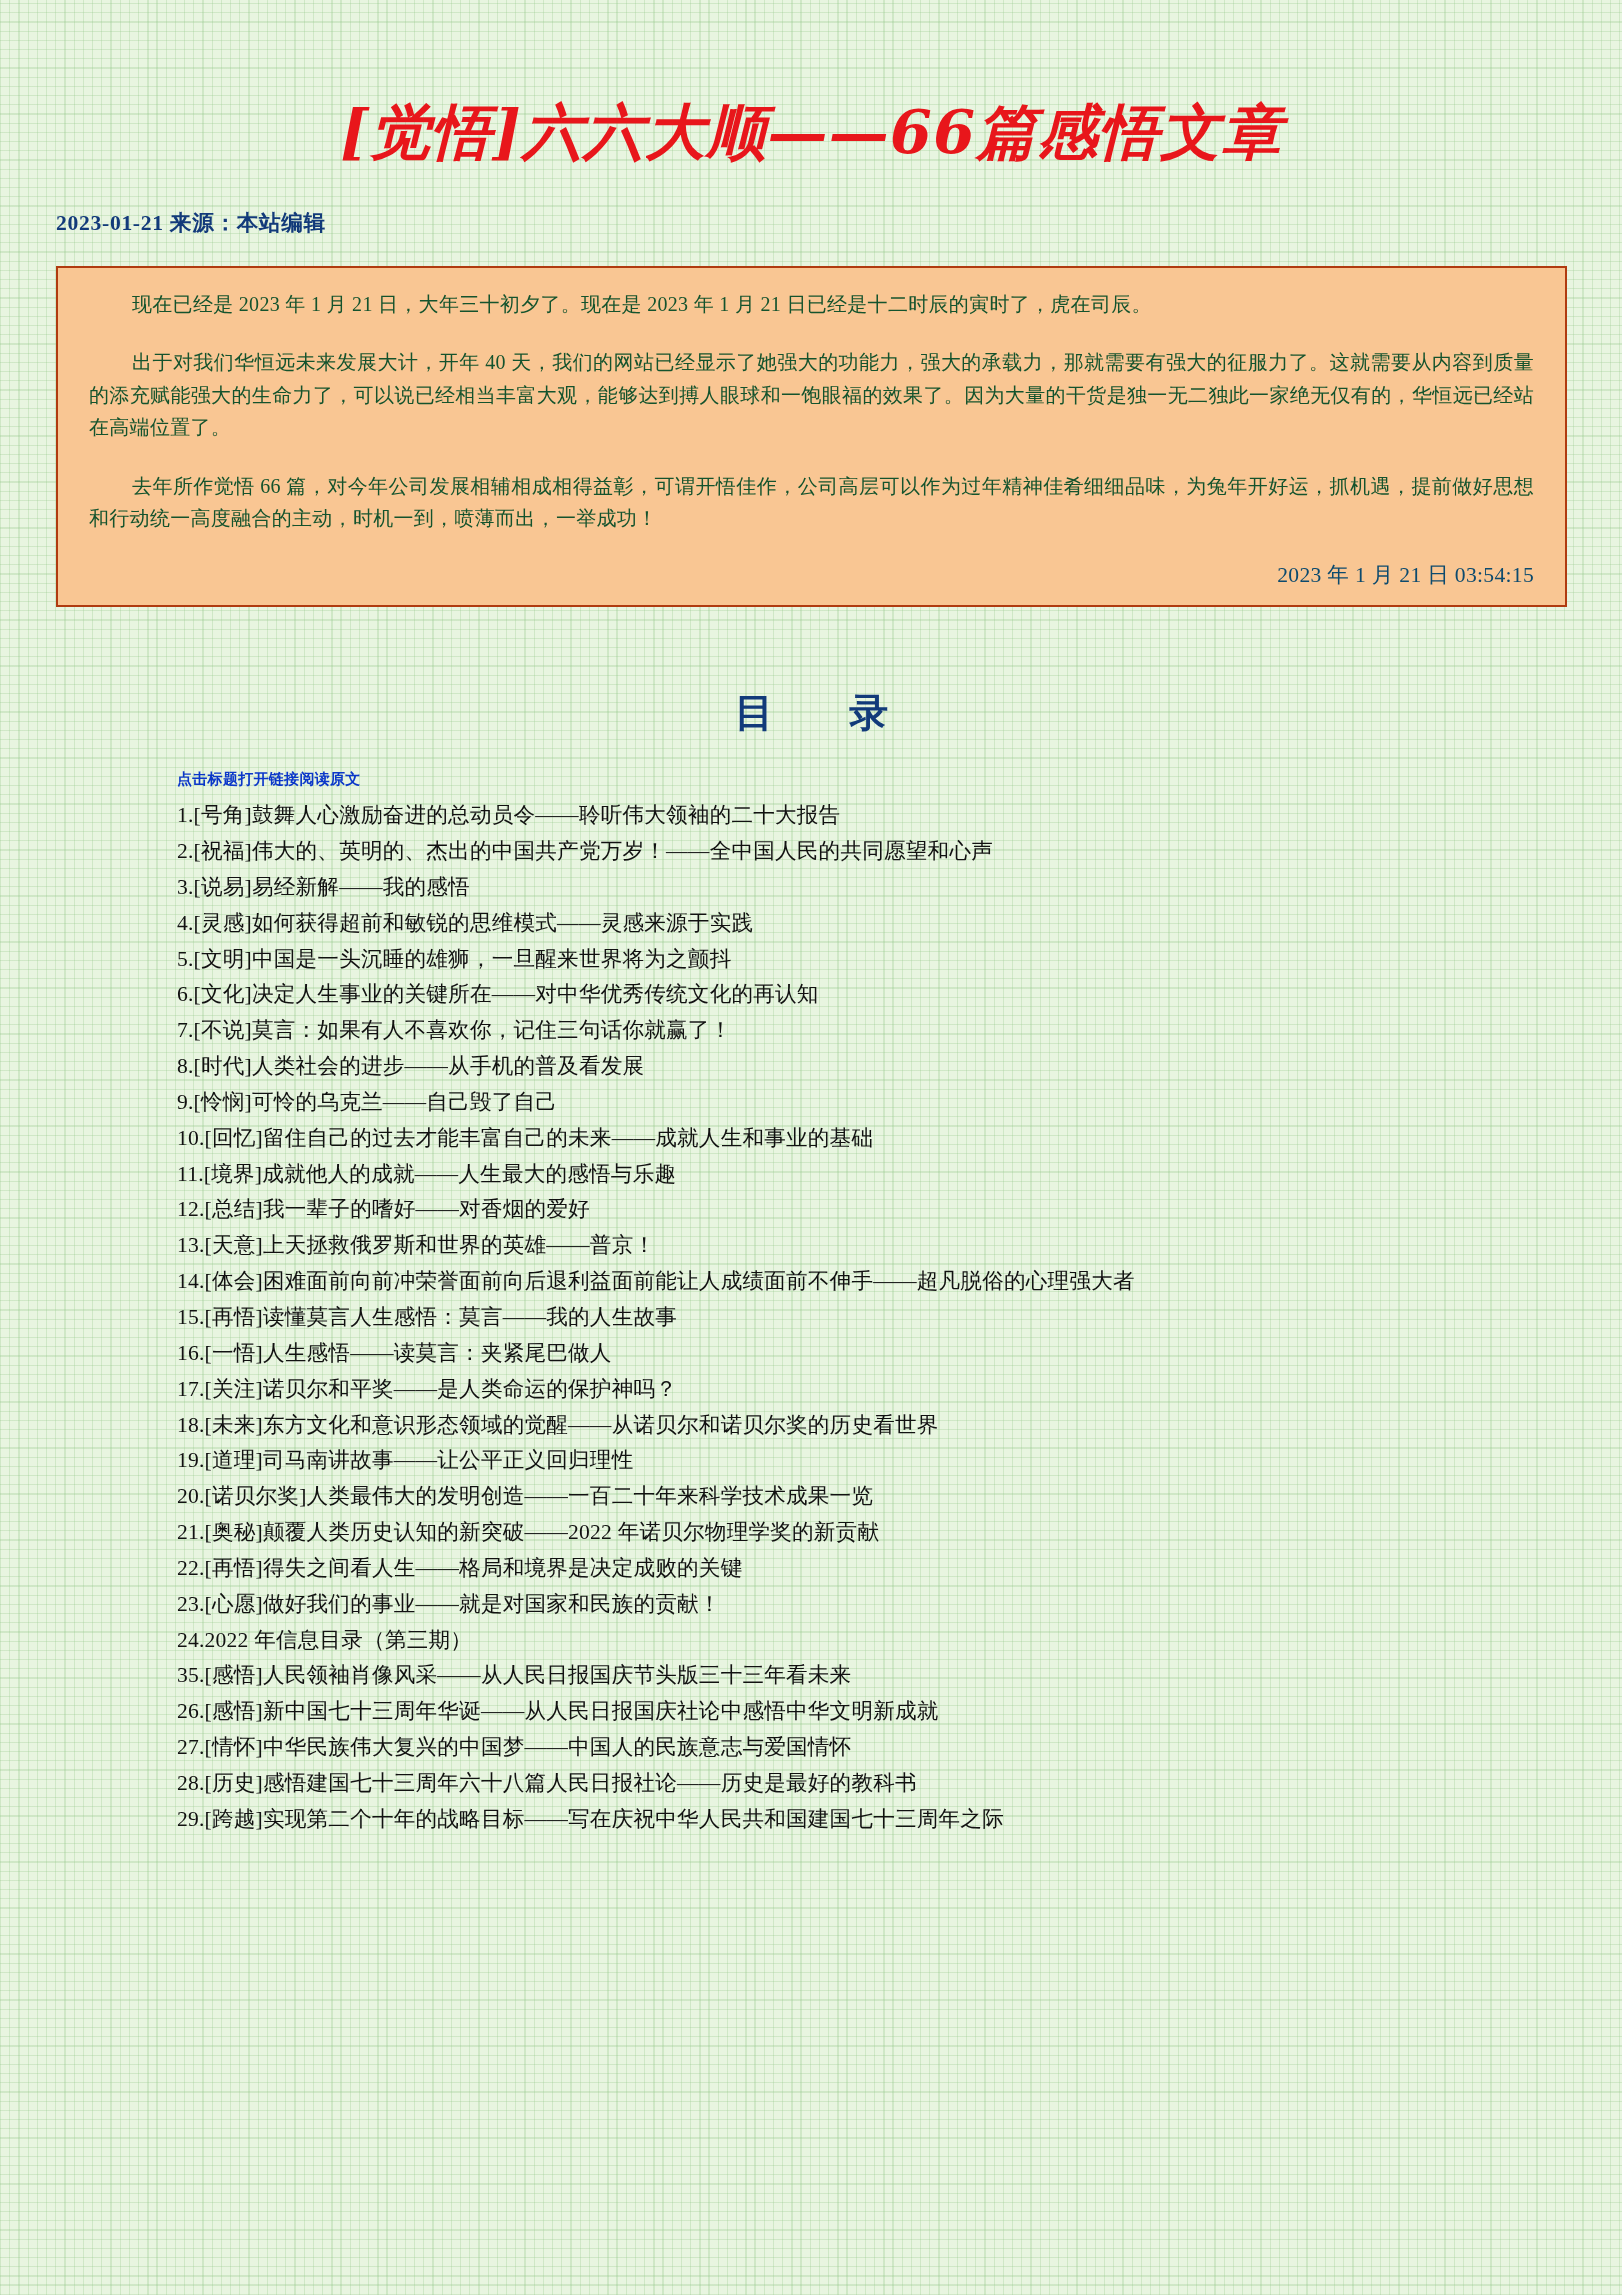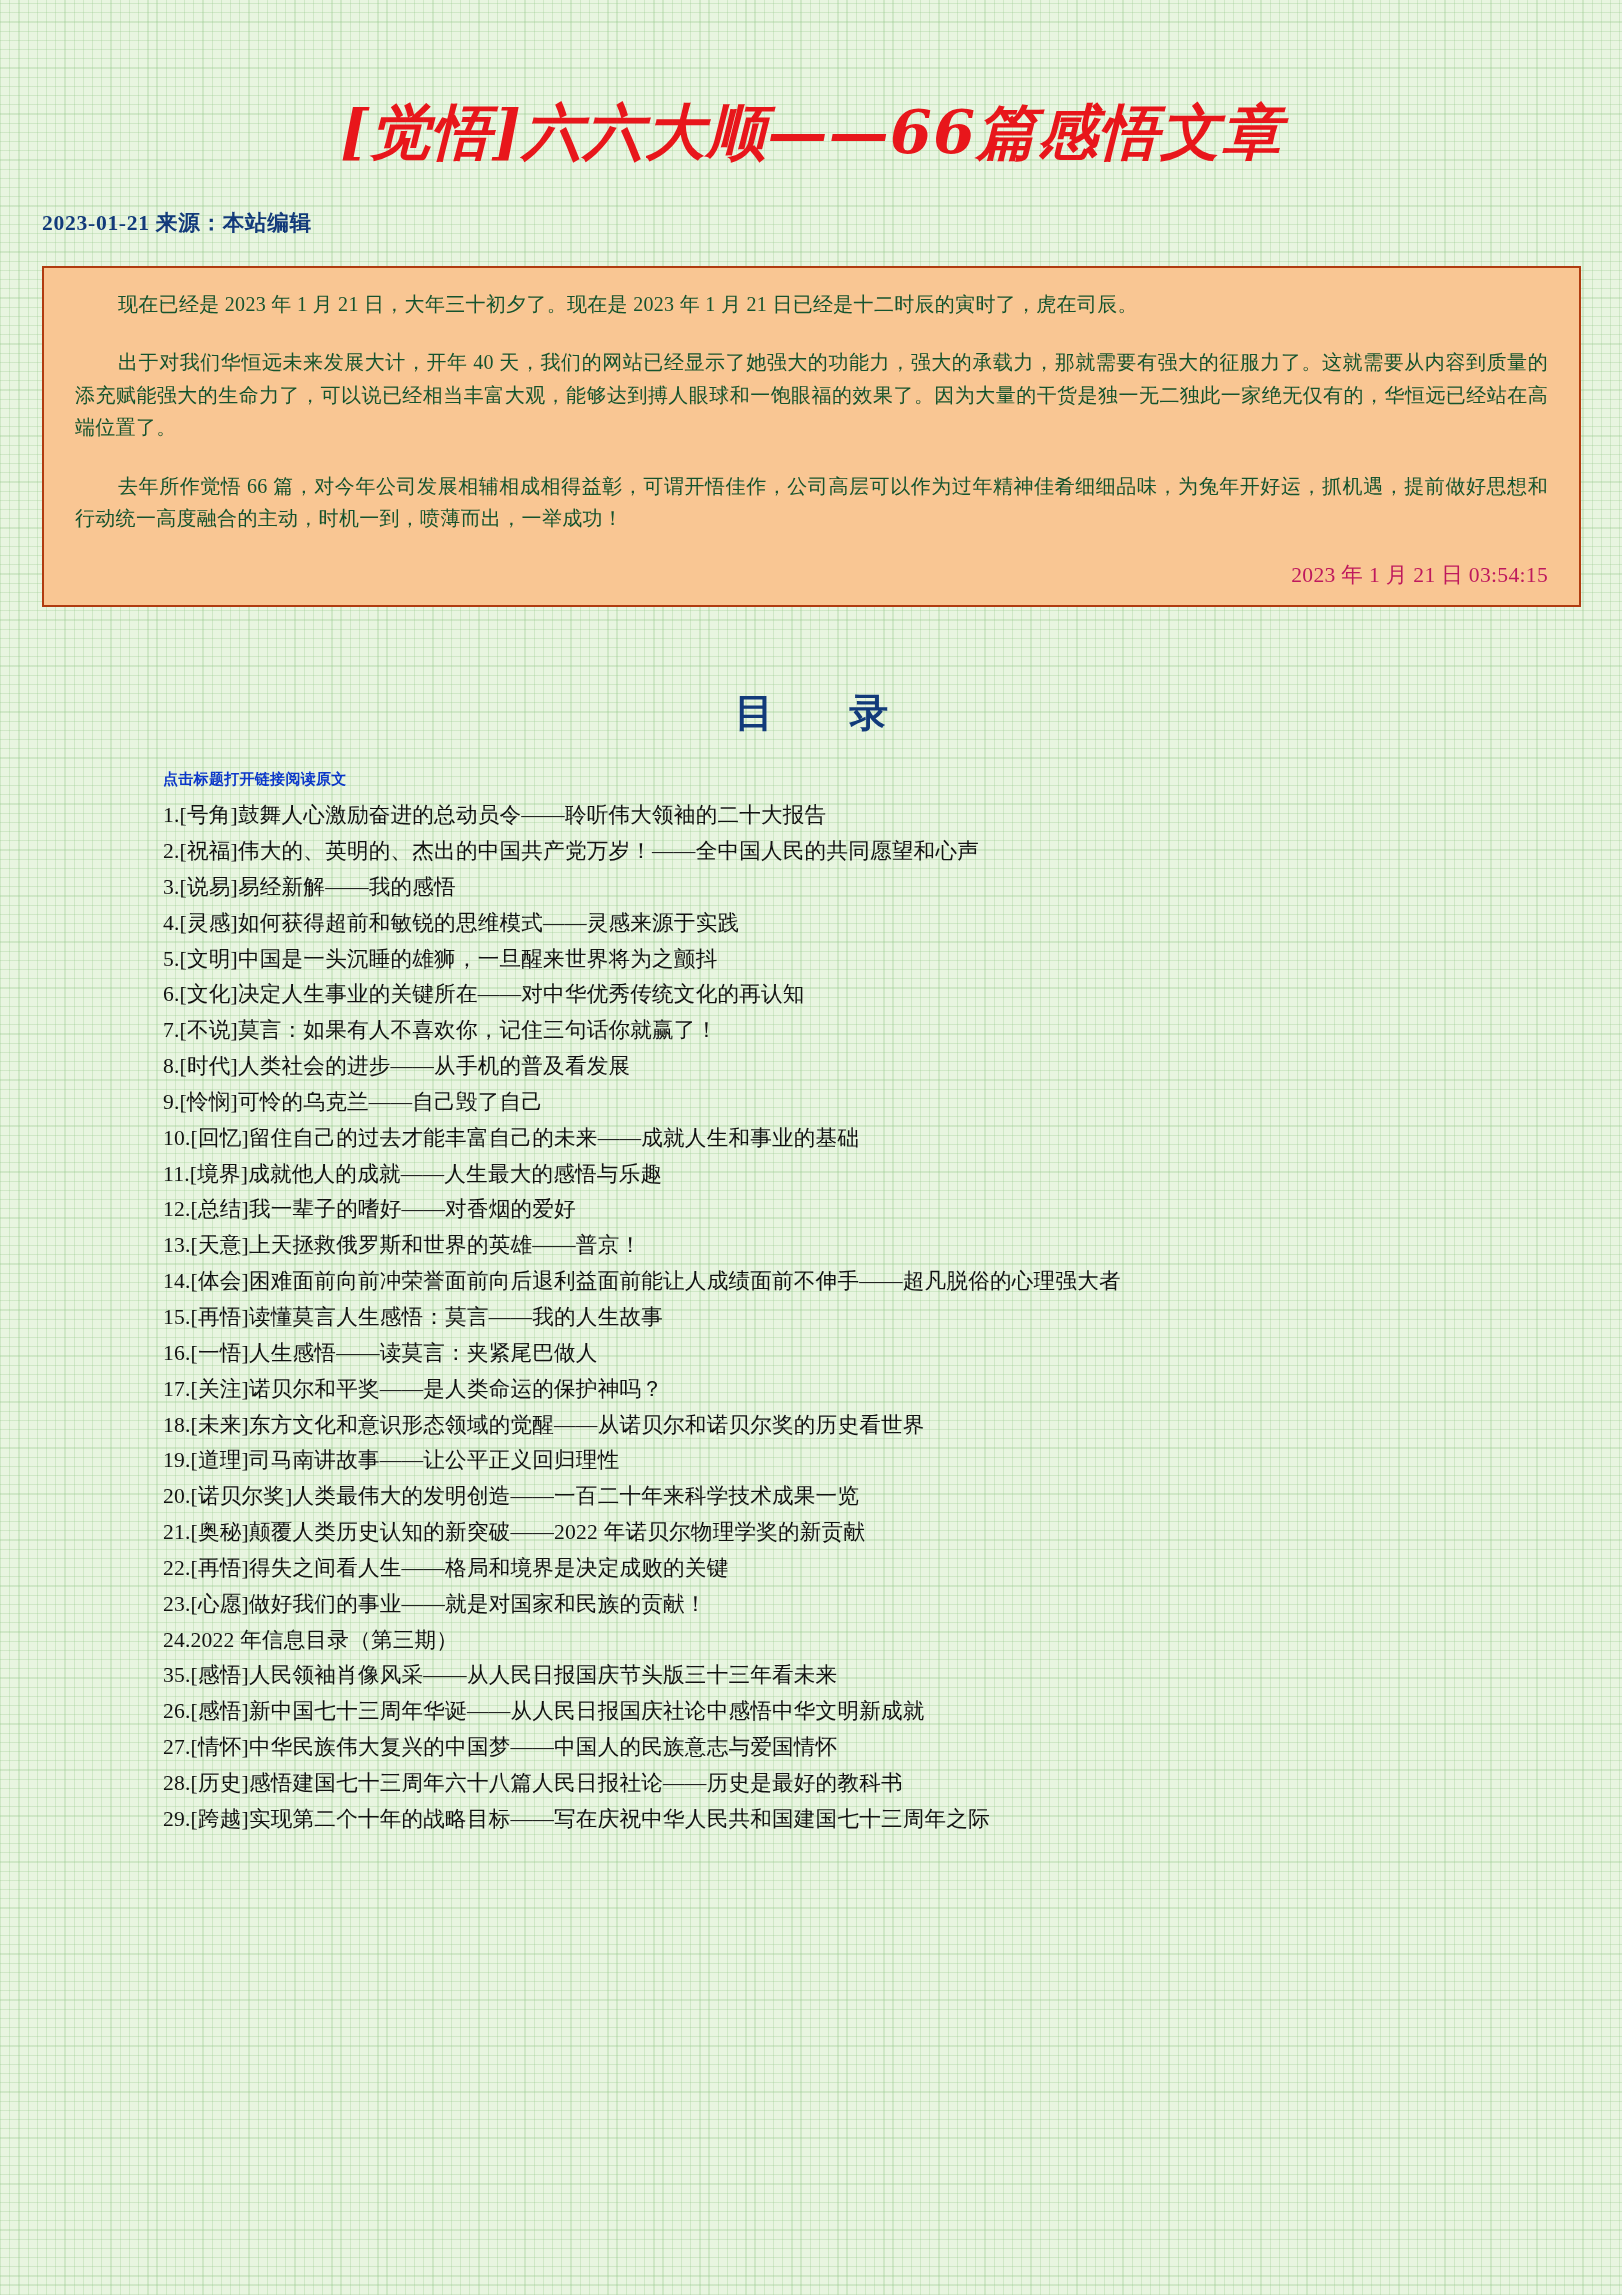--- a/index.html
+++ b/index.html
@@ -14,21 +14,21 @@
       repeating-linear-gradient(0deg, rgba(150,200,140,0.30) 0px, rgba(150,200,140,0.30) 1.3px, rgba(255,255,255,0) 1.3px, rgba(255,255,255,0) 9.2px),
       repeating-linear-gradient(90deg, rgba(150,200,140,0.30) 0px, rgba(150,200,140,0.30) 1.3px, rgba(255,255,255,0) 1.3px, rgba(255,255,255,0) 9.2px);
     font-family: "Liberation Serif", "DejaVu Serif", serif;
     overflow: hidden;
   }
   .page {
     position: relative;
     width: 1623px;
     height: 2295px;
     box-sizing: border-box;
-    padding: 0 42px;
+    padding: 0 56px;
   }
   .title {
     margin: 0;
     padding-top: 98px;
     text-align: center;
     font-family: "DejaVu Serif", "Liberation Serif", serif;
     font-size: 60px;
     font-weight: bold;
     font-style: italic;
     color: #e8161b;
@@ -61,21 +61,21 @@
     text-indent: 43px;
     letter-spacing: 0.3px;
   }
   .notice-box p.first {
     text-indent: 43px;
   }
   .notice-stamp {
     margin: 3.9px 0 0 0;
     text-align: right;
     font-size: 21.6px;
-    color: #be185d;
+    color: #0c4a6e;
     letter-spacing: 0.3px;
   }
   .toc-heading {
     margin: 0;
     padding-top: 79px;
     text-align: center;
     font-size: 39px;
     font-weight: bold;
     color: #123a7a;
     letter-spacing: 18.3px;

